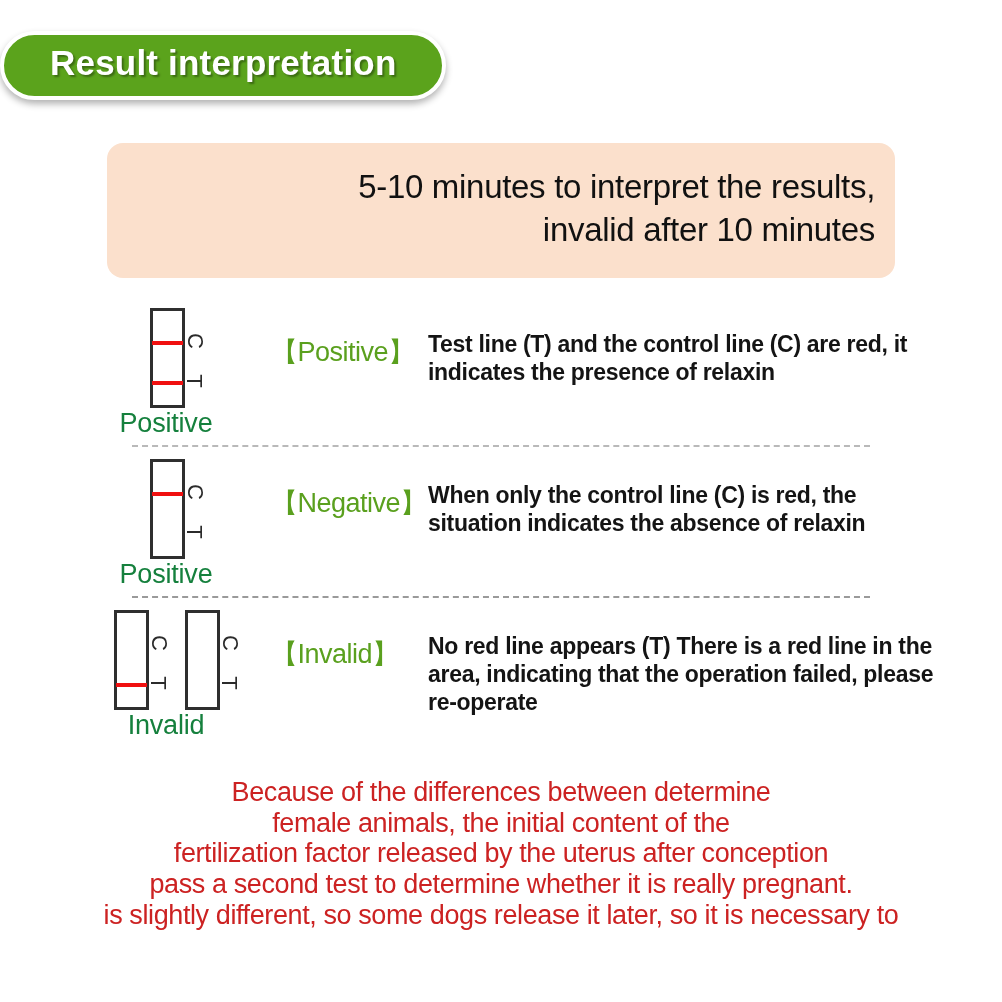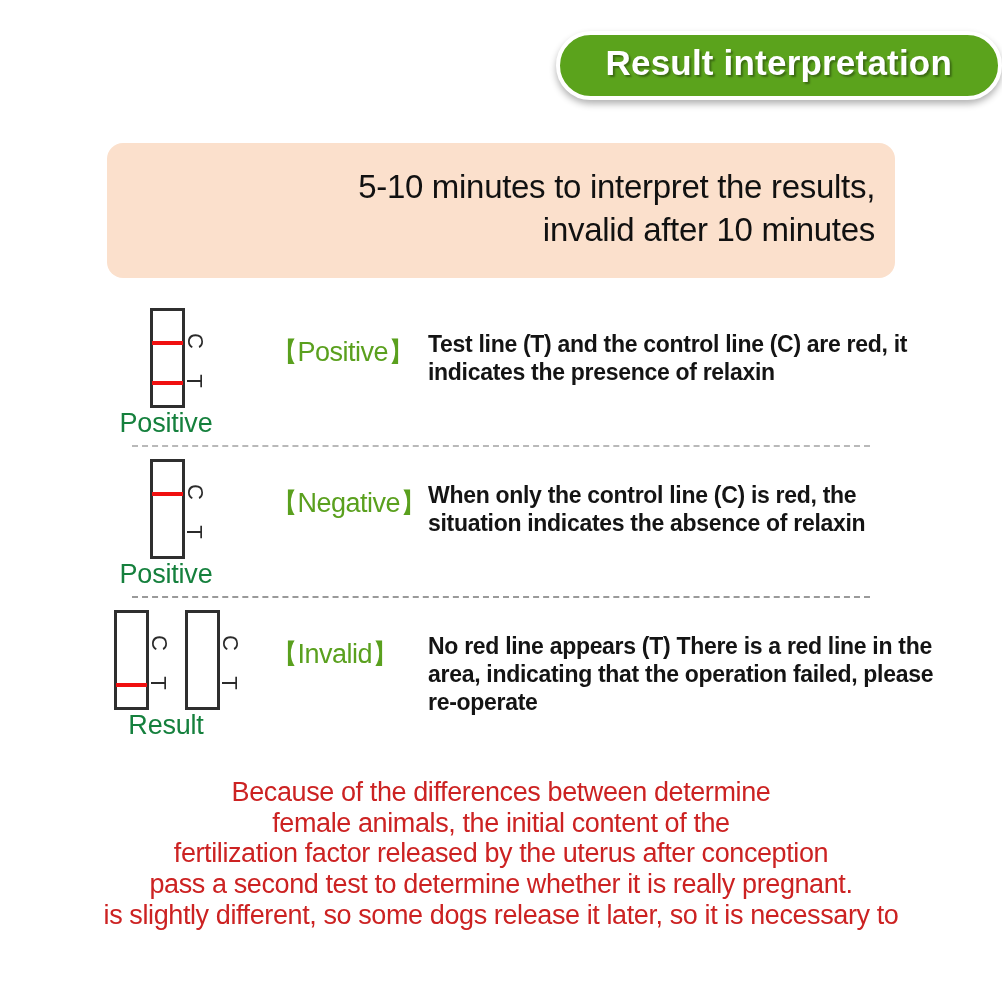--- a/index.html
+++ b/index.html
@@ -12,21 +12,21 @@
     background: #ffffff;
     font-family: "Liberation Sans", sans-serif;
     overflow: hidden;
     position: relative;
   }
 
   
   .header-wrap {
     width: 100%;
     display: flex;
-    justify-content: flex-end;
+    justify-content: flex-start;
     padding-top: 31px;
     box-sizing: border-box;
   }
   .header-pill {
     position: relative;
     background: #5ba31c;
     border: 4px solid #ffffff;
     border-radius: 40px;
     padding: 10px 46px 14px 46px;
     box-shadow: 0 4px 7px rgba(0,0,0,0.30);
@@ -259,21 +259,21 @@
           </div>
         </div>
         <div class="strip-unit">
           <div class="strip"></div>
           <div class="markers">
             <span class="marker c">C</span>
             <span class="marker t">T</span>
           </div>
         </div>
       </div>
-      <div class="strip-caption">Result</div>
+      <div class="strip-caption">Invalid</div>
     </div>
     <div class="verdict-col">
       <span class="verdict">【Invalid】</span>
     </div>
     <div class="desc-col">
       <div class="desc">No red line appears (T) There is a red line in the area, indicating that the operation failed, please re-operate</div>
     </div>
   </div>
 
 </div>

